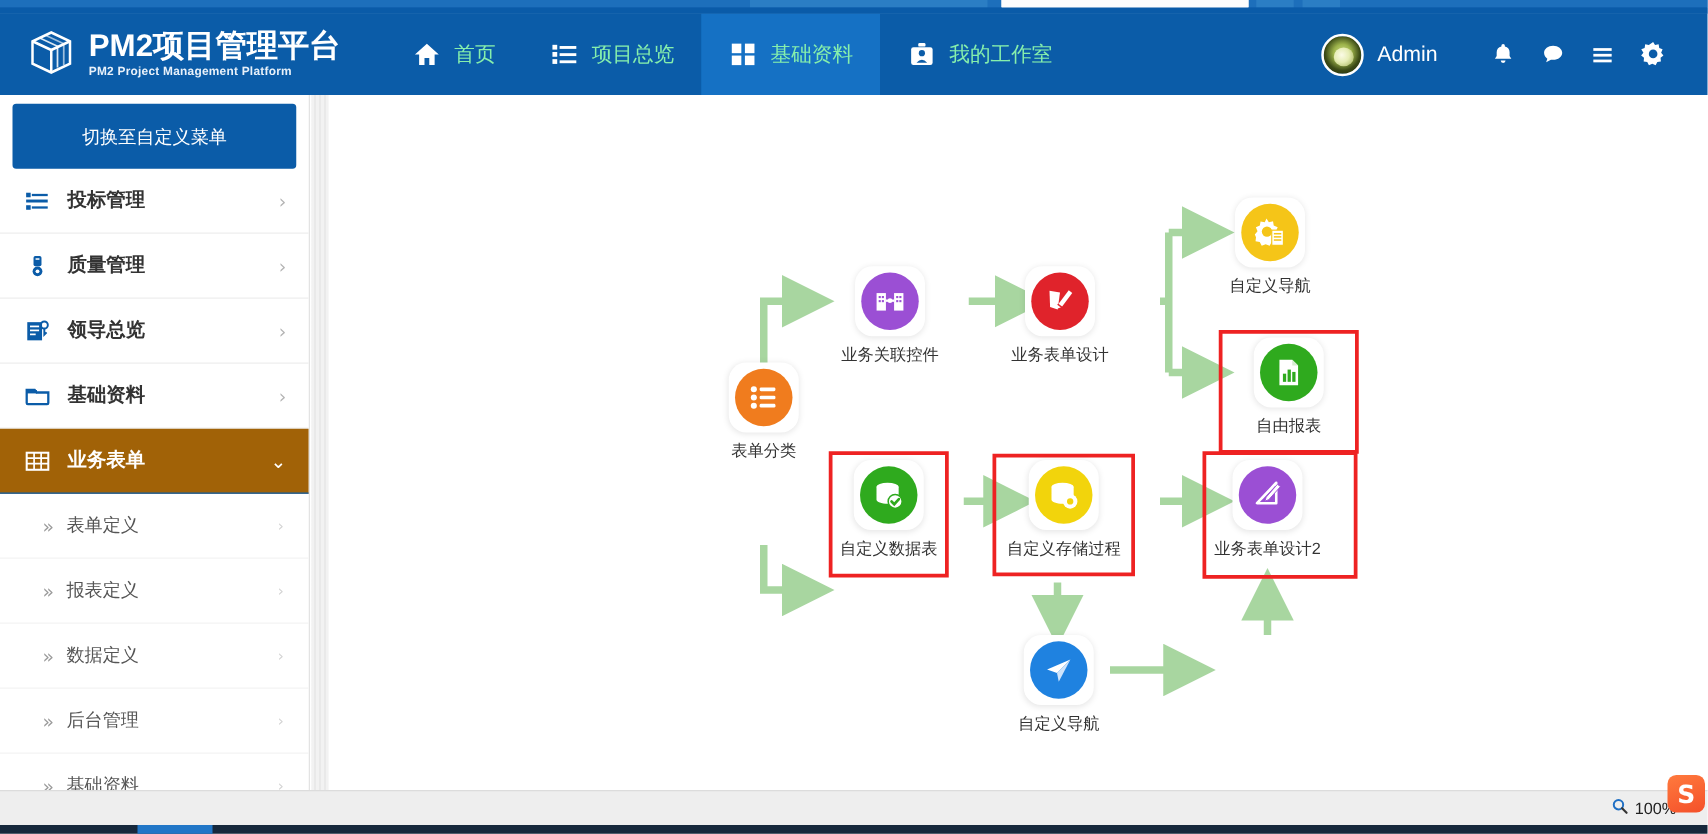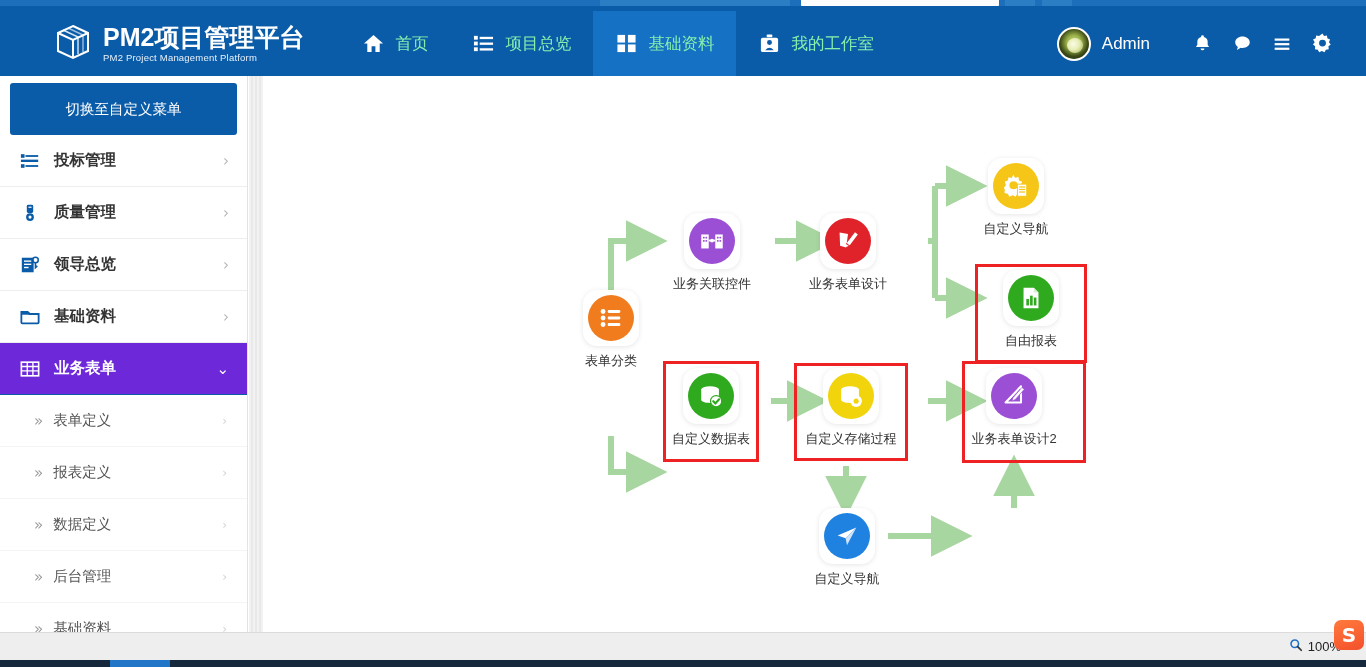--- a/index.html
+++ b/index.html
@@ -18,26 +18,26 @@
      background:#fdfdfd; border-radius:0 0 2px 2px; }
   #chrome-tab-a { position:absolute; top:0; left:600px; width:190px; height:6px; background:#2b7ec4; }
   #chrome-tab-b { position:absolute; top:0; left:1005px; width:30px; height:6px; background:#2b7ec4; }
   #chrome-tab-c { position:absolute; top:0; left:1042px; width:30px; height:6px; background:#2b7ec4; }
   #chrome-bottom { position:absolute; top:6px; left:0; width:1366px; height:5px; background:#0a5ba8; }
 
   
   #topbar { position:absolute; top:11px; left:0; width:1366px; height:65px;
     background:#0b5ca8; display:flex; align-items:stretch; }
 
-  .logo-wrap { display:flex; align-items:center; padding-left:22px; padding-right:10px;margin-left:32px; }
+  .logo-wrap { display:flex; align-items:center; padding-left:22px; padding-right:10px; }
   .logo-mark { width:38px; height:40px; margin-right:11px; flex:none; }
   .logo-text { line-height:1; }
   .logo-title { font-size:25px; font-weight:bold; color:#ffffff; letter-spacing:0px;
     white-space:nowrap; }
-  .logo-sub { font-size:9.5px; font-weight:normal; color:#e8f1fa; margin-top:3px;
+  .logo-sub { font-size:9.5px; font-weight:bold; color:#e8f1fa; margin-top:3px;
     white-space:nowrap; letter-spacing:.2px; }
 
   .navitems { display:flex; align-items:stretch; margin-left:26px; }
   .navitem { display:flex; align-items:center; gap:11px; padding:0 22px; cursor:pointer;
     color:#86efac; font-size:16.5px; white-space:nowrap; }
   .navitem.active { background:#1571c4; }
   .navicon { width:22px; height:22px; flex:none; display:flex; align-items:center; justify-content:center; }
 
   .rightzone { margin-left:auto; display:flex; align-items:center; padding-right:24px; gap:0; }
   .avatar { width:34px; height:34px; border-radius:50%; border:2px solid #fff; flex:none;
@@ -50,21 +50,21 @@
      cursor:pointer; }
 
   
   #sidebar { position:absolute; top:76px; left:0; width:248px; height:560px;
      background:#ffffff; border-right:1px solid #e3e3e3; overflow:hidden; }
   #switch-menu-btn { margin:7px 10px 0 10px; height:52px; background:#0b5ca8; color:#fff;
      border-radius:3px; display:flex; align-items:center; justify-content:center;
      font-size:14.5px; cursor:pointer; }
   .side-group { border-bottom:1px solid #eeeeee; height:52px; display:flex; align-items:center;
      padding:0 18px 0 20px; cursor:pointer; }
-  .side-group.active { background:#6d28d9; border-bottom-color:#0b5ca8; }
+  .side-group.active { background:#a16207; border-bottom-color:#0b5ca8; }
   .sg-icon { width:24px; flex:none; display:flex; align-items:center; justify-content:flex-start; }
   .sg-label { font-size:15.5px; color:#333333; font-weight:bold; margin-left:10px; }
   .side-group.active .sg-label { color:#ffffff; }
   .sg-chev { margin-left:auto; color:#b5b5b5; font-size:15px; font-family:"DejaVu Sans",sans-serif; }
   .side-group.active .sg-chev { color:#ffffff; }
 
   .side-sub { height:52px; display:flex; align-items:center; padding:0 20px 0 34px; cursor:pointer;
      border-bottom:1px solid #f4f4f4; }
   .sub-bullet { color:#9b9b9b; font-size:15px; margin-right:10px; font-family:"DejaVu Sans",sans-serif; }
   .sub-label { font-size:14.5px; color:#555555; }

